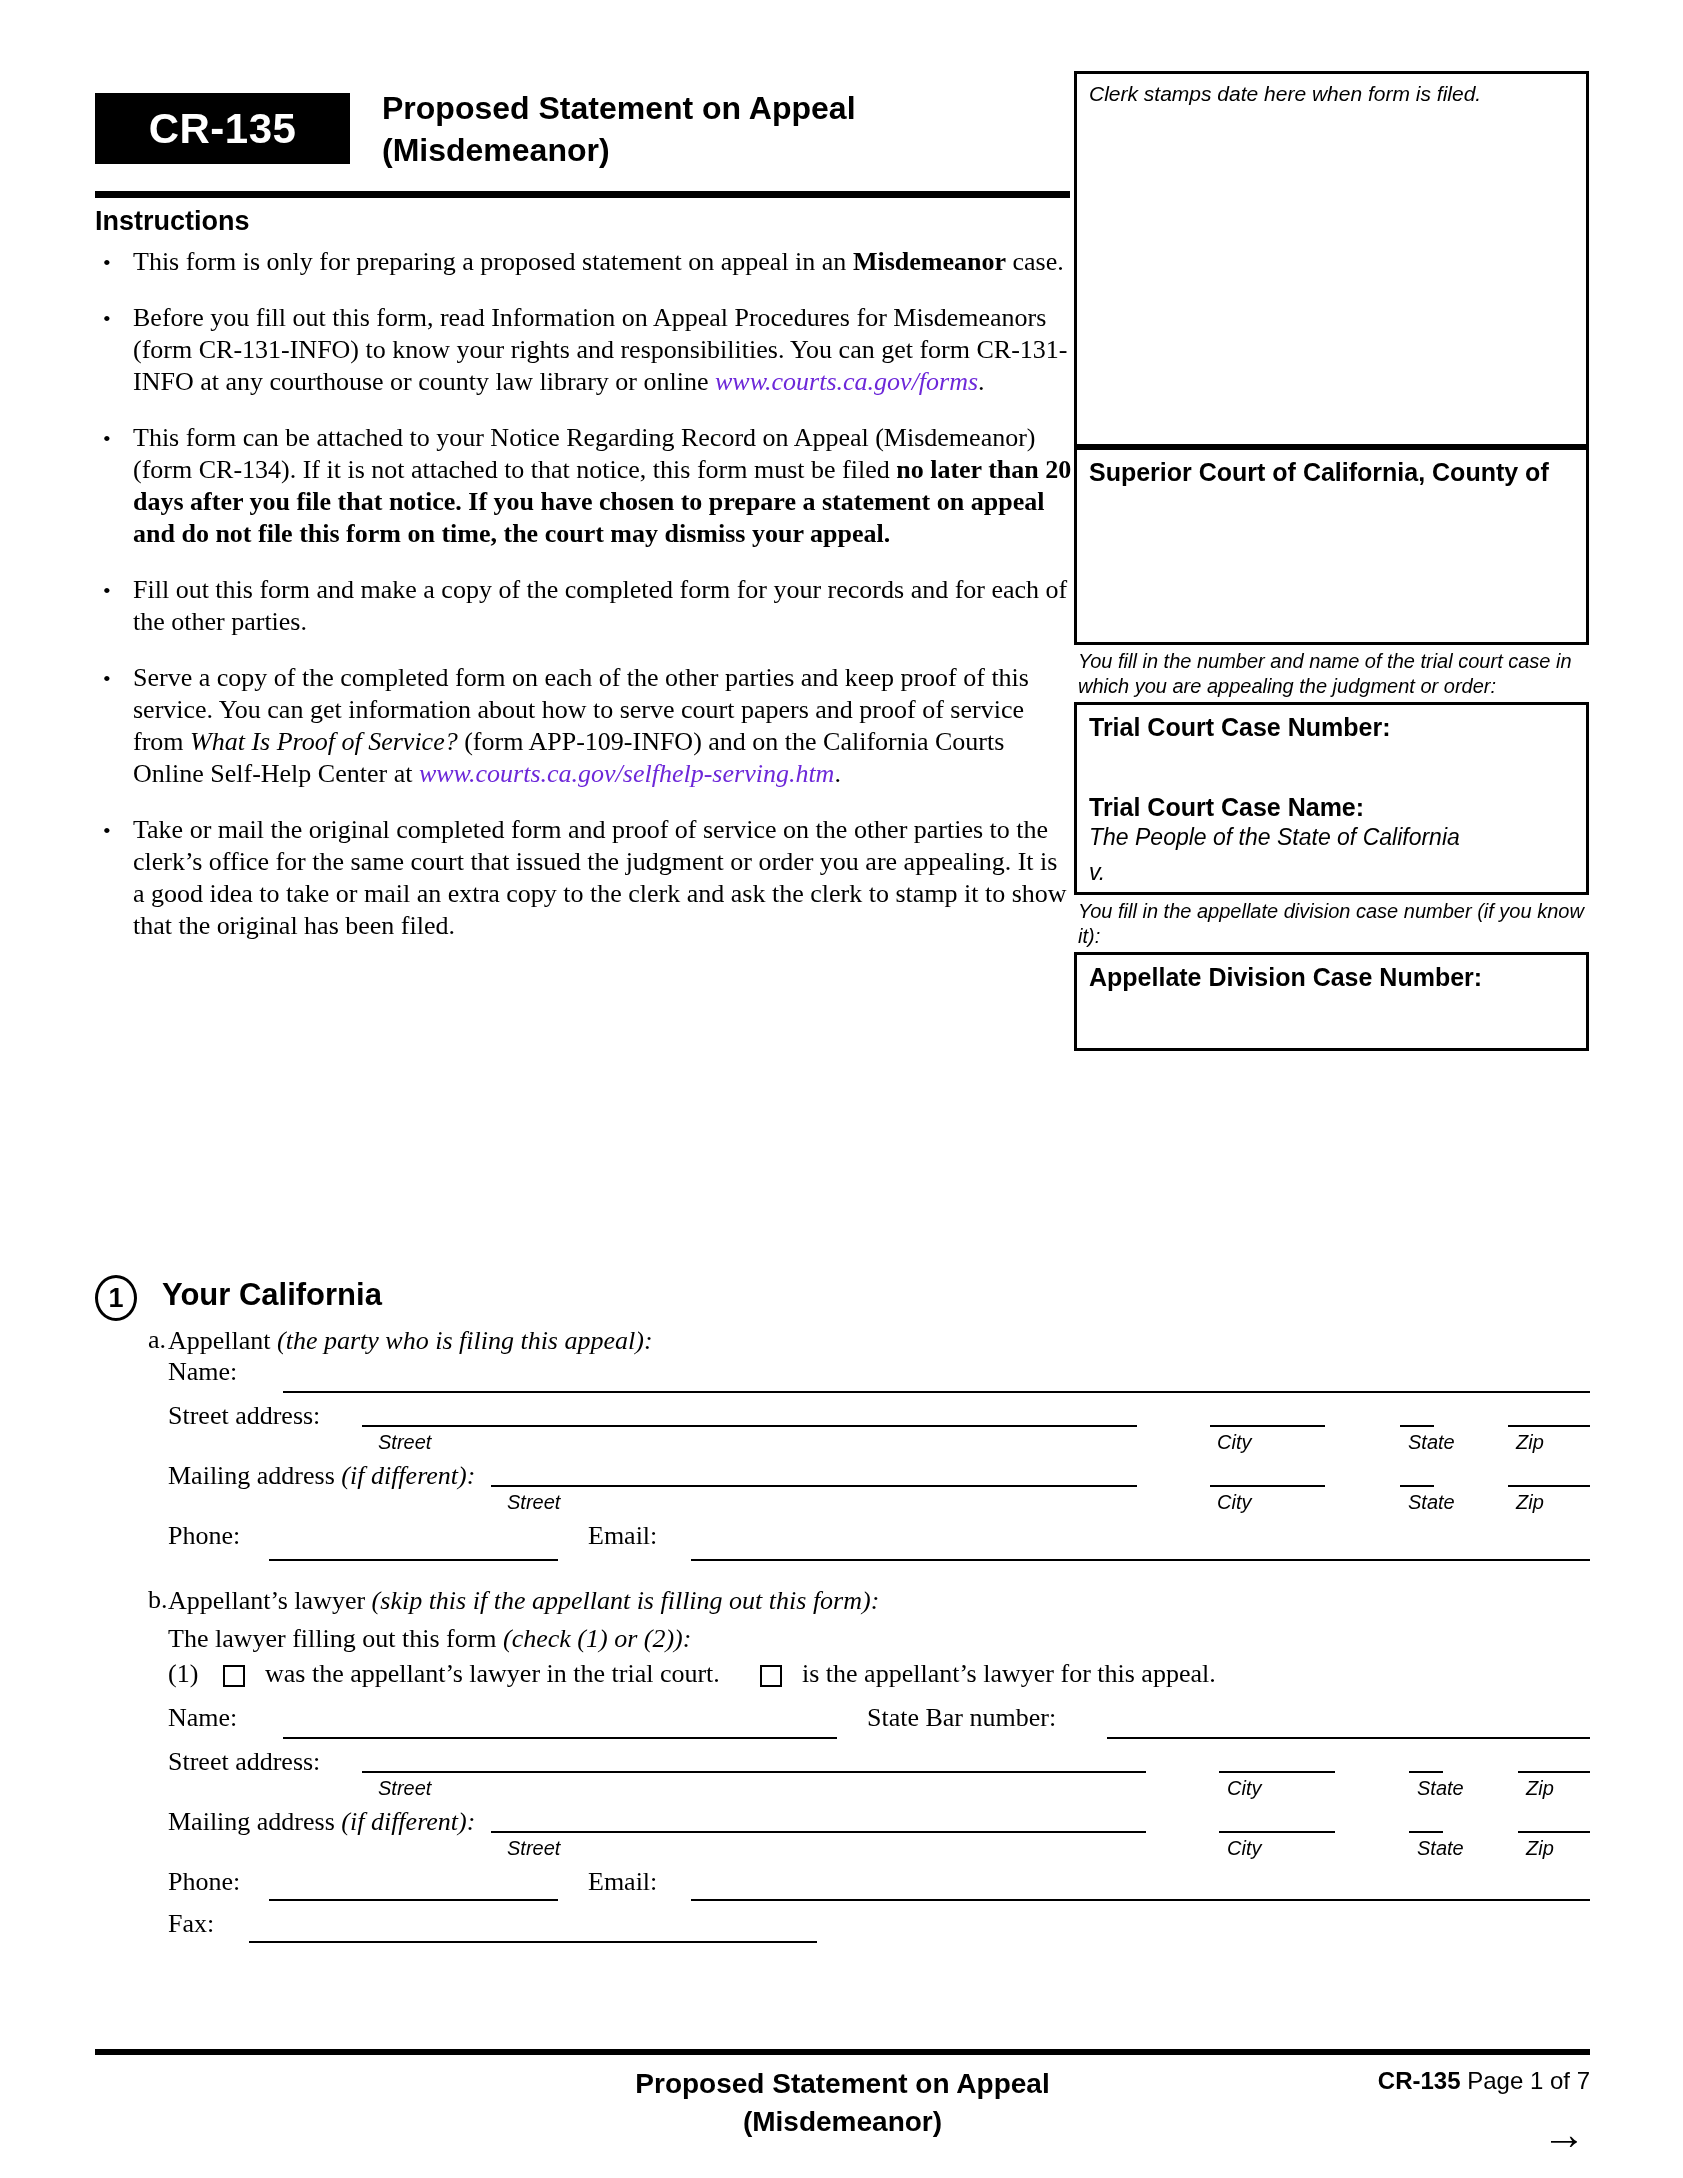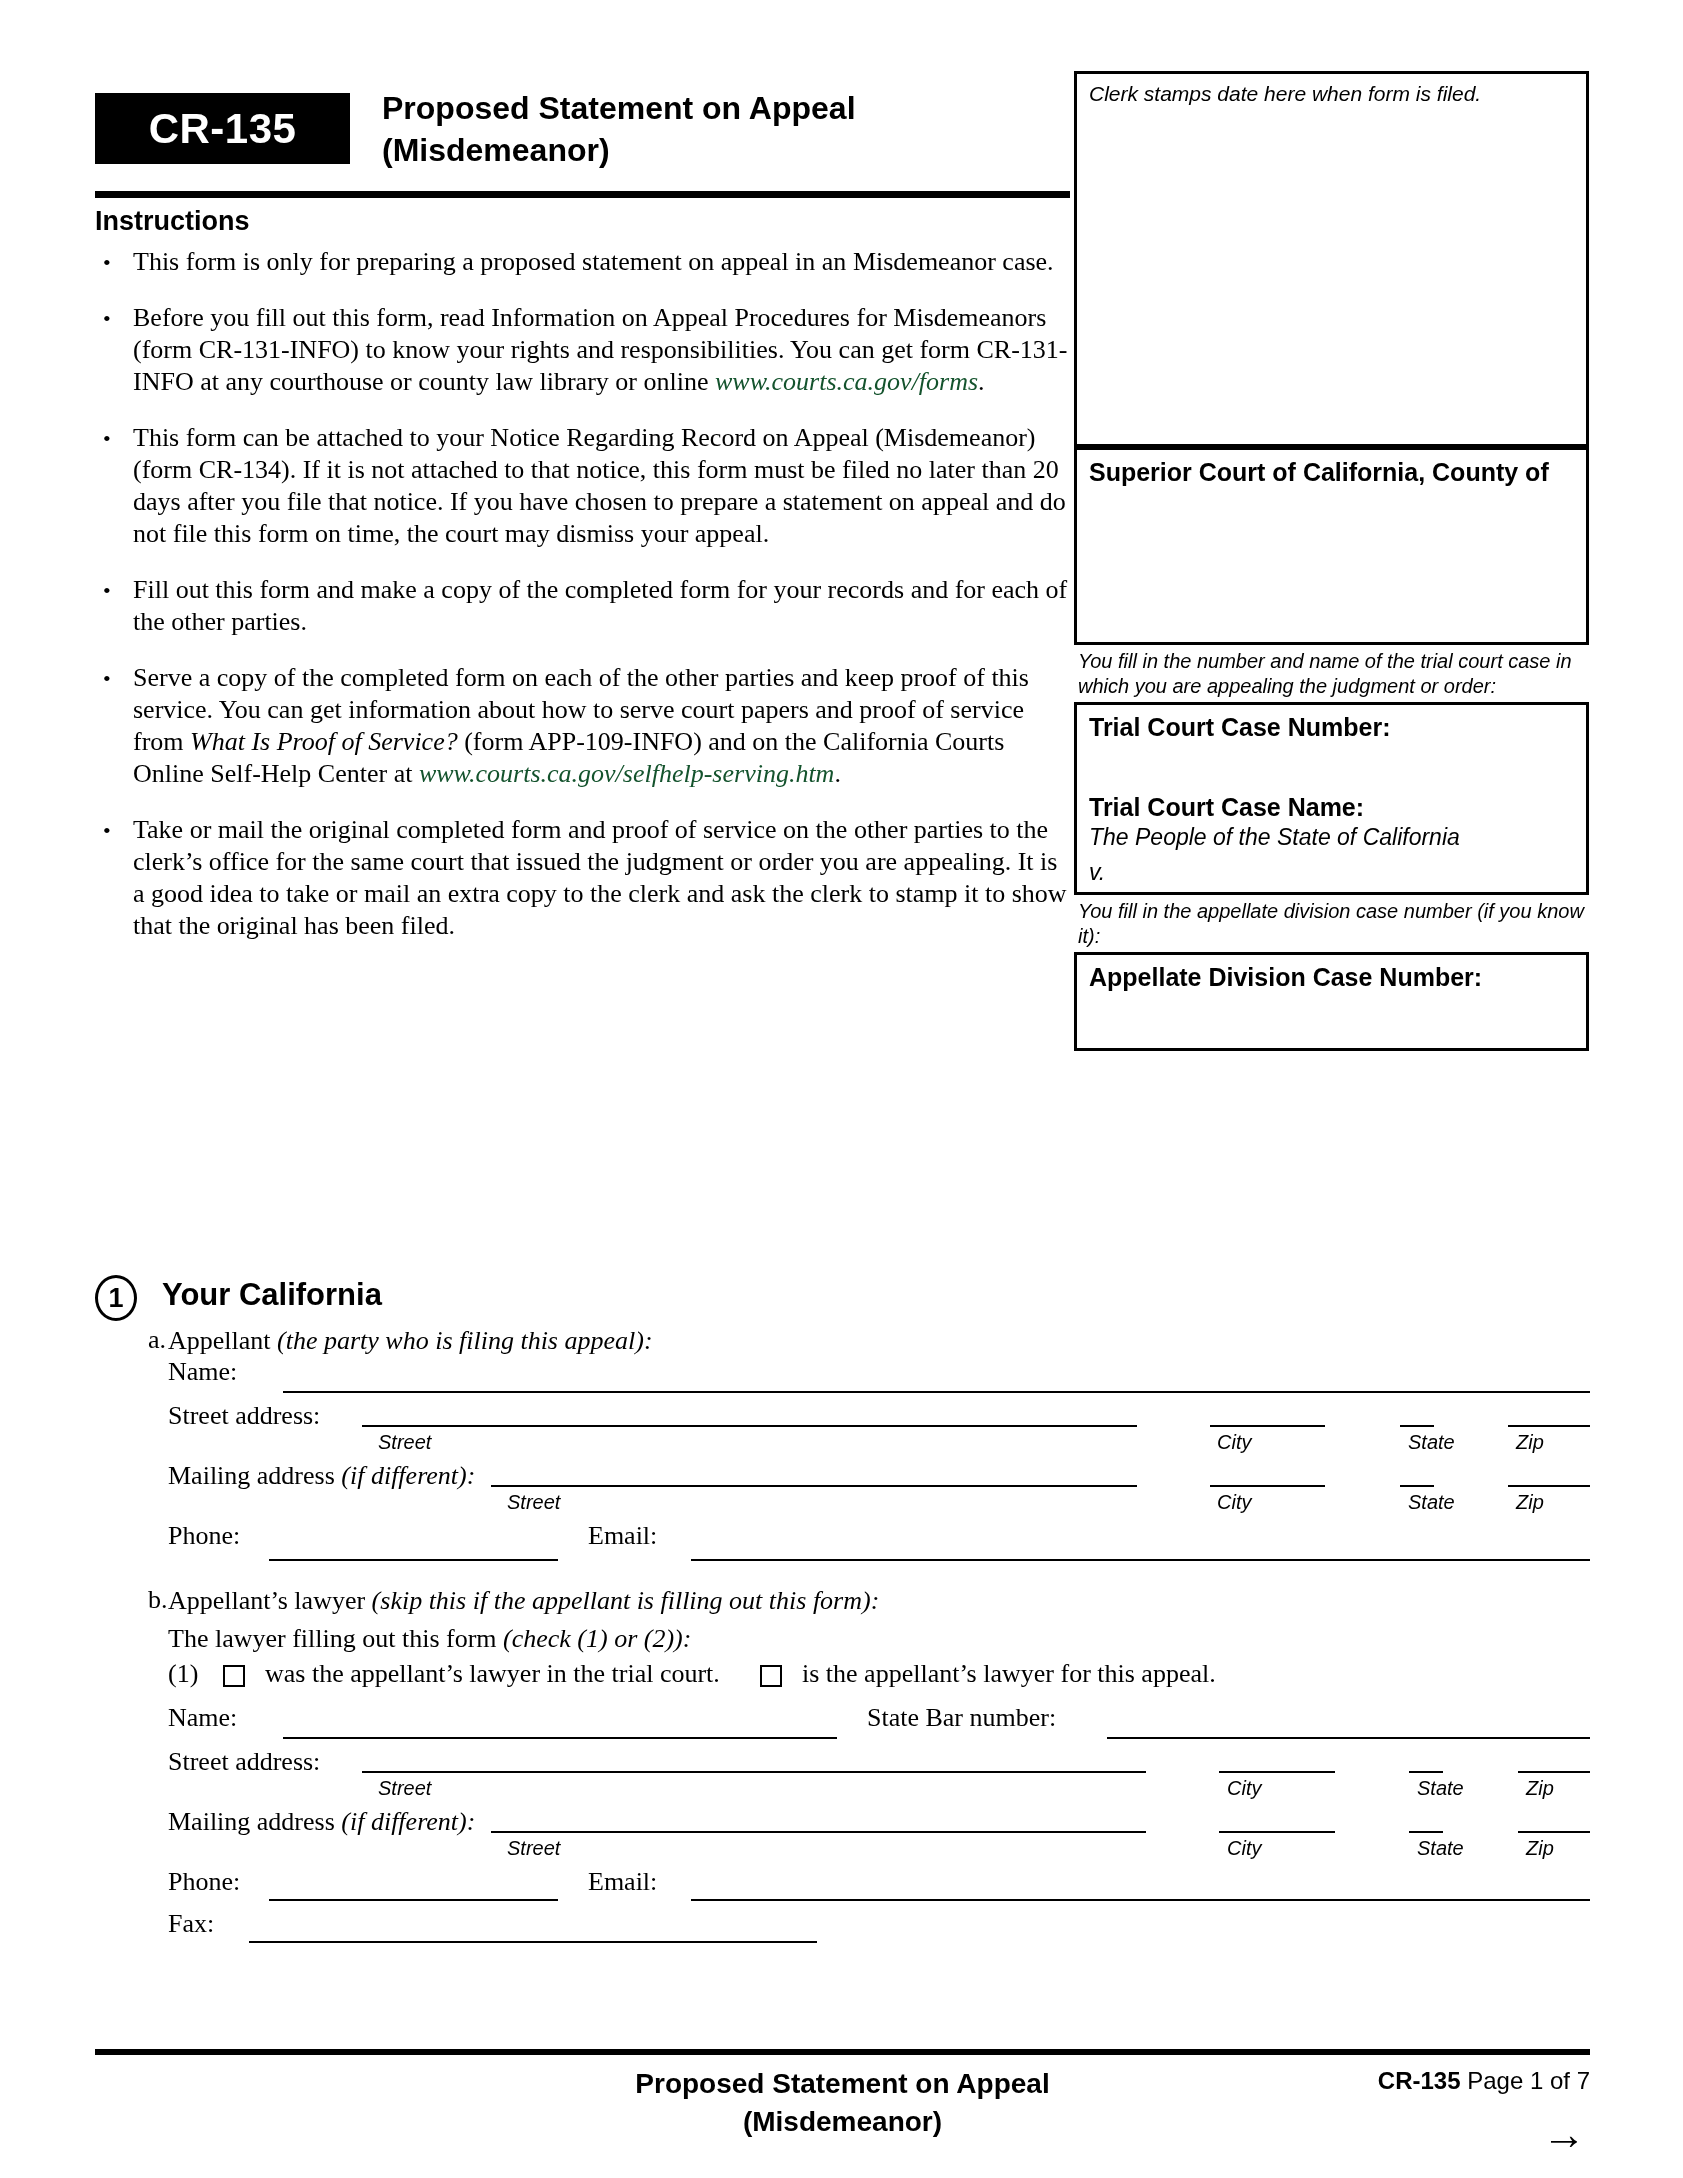--- a/index.html
+++ b/index.html
@@ -40,23 +40,23 @@
     font-family:"Liberation Sans", sans-serif;
     font-weight:bold; font-size:27px;
   }
   .bullets { position:absolute; left:95px; top:246px; width:980px; }
   .bullet { position:relative; padding-left:38px; margin-bottom:24px; }
   .bullet::before {
     content:"\2022"; position:absolute; left:8px; top:2px;
     font-size:22px; line-height:30px;
   }
   .btxt { font-size:26px; line-height:32px; text-align:left; }
-  .b { font-weight:normal;text-align:right; }
+  .b { font-weight:bold;text-align:right; }
   .i { font-style:italic; }
-  .link { color:#14532d; font-style:italic;text-align:right; }
+  .link { color:#6d28d9; font-style:italic;text-align:right; }
 
   
   .rcol { position:absolute; left:1074px; top:71px; width:515px; }
   .cap {
     font-family:"Liberation Sans", sans-serif;
     font-style:italic; font-size:20px; line-height:25px;
     margin:4px 0 3px 4px;
   }
   .rbox { border:3px solid #000; background:#fff; position:relative; }
   .rbox-label {

